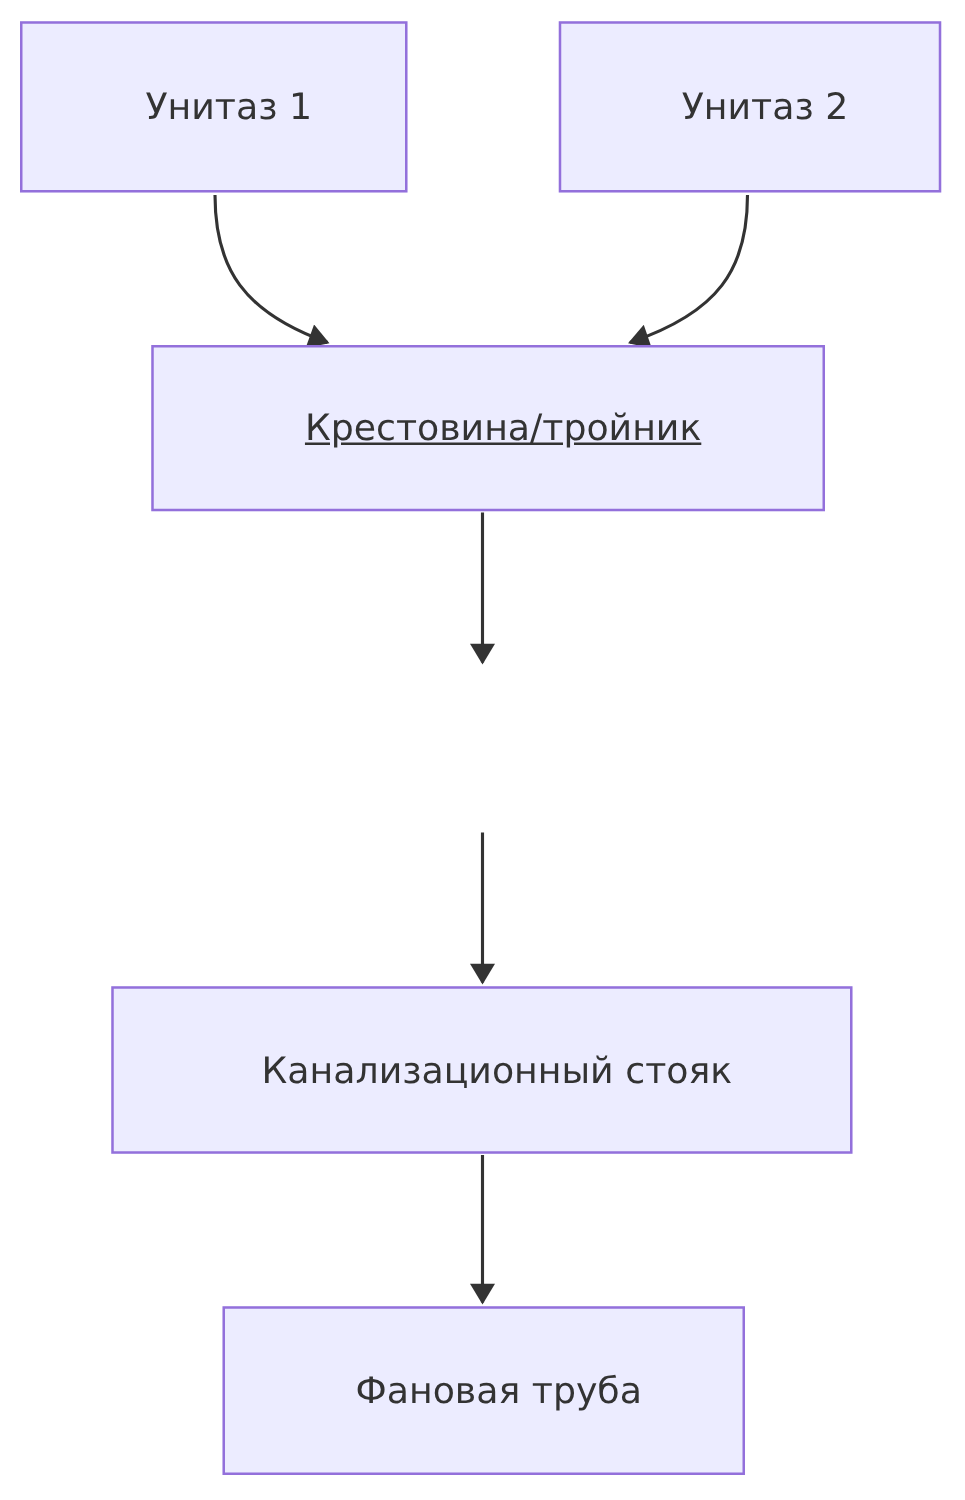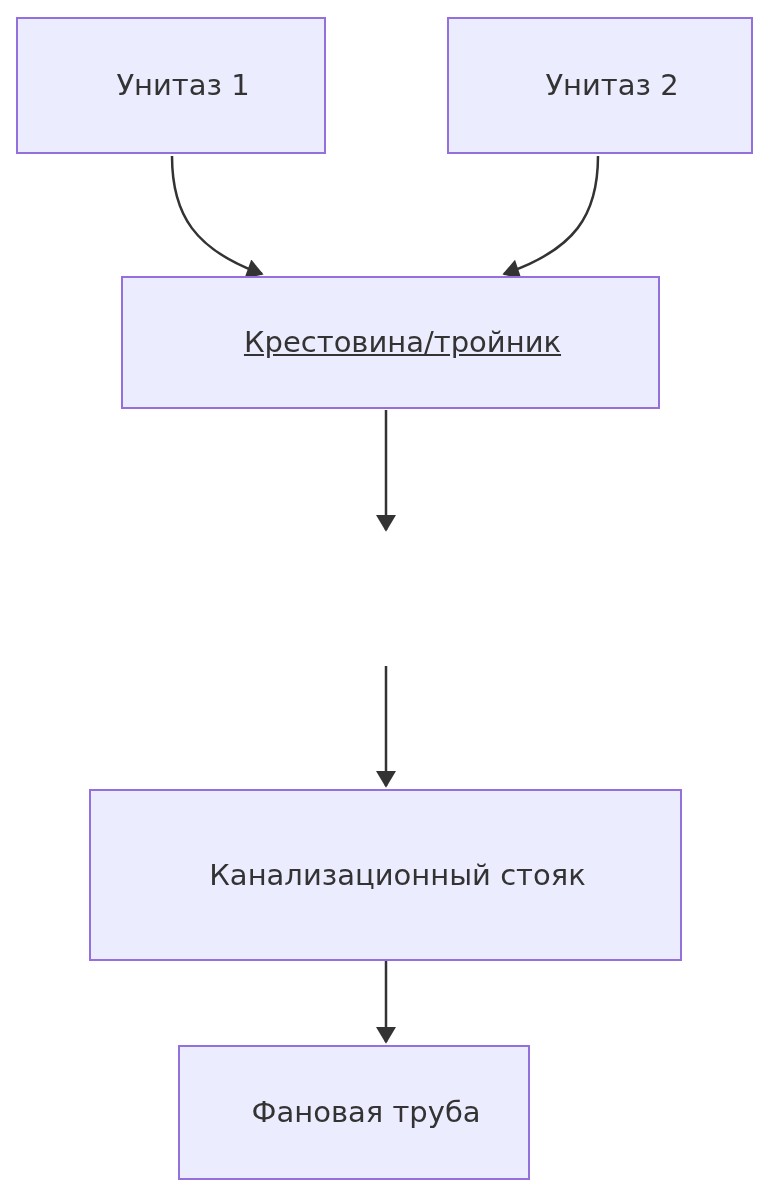--- a/index.html
+++ b/index.html
@@ -30,22 +30,22 @@
     display:flex;align-items:center;justify-content:center;
     text-align:center;
     font-size:29px;
     line-height:1.2;
     padding-left:24px;
   }
   .node-a{left:16px;top:17px;width:310px;height:137px;}
   .node-b{left:447px;top:17px;width:306px;height:137px;}
   .node-c{left:121px;top:276px;width:539px;height:133px;text-decoration:underline;}
   .node-d{left:85px;top:533px;width:601px;height:132px;}
-  .node-e{left:89px;top:789px;width:593px;height:172px;}
-  .node-f{left:178px;top:1045px;width:352px;height:135px;}
+  .node-e{left:89px;top:789px;width:593px;height:134px;}
+  .node-f{left:178px;top:1045px;width:418px;height:135px;}
   .edge-path{
     fill:none;
     stroke:var(--arrow-color);
     stroke-width:2.5px;
   }
 </style>
 </head>
 <body>
 
 <div class="canvas">

